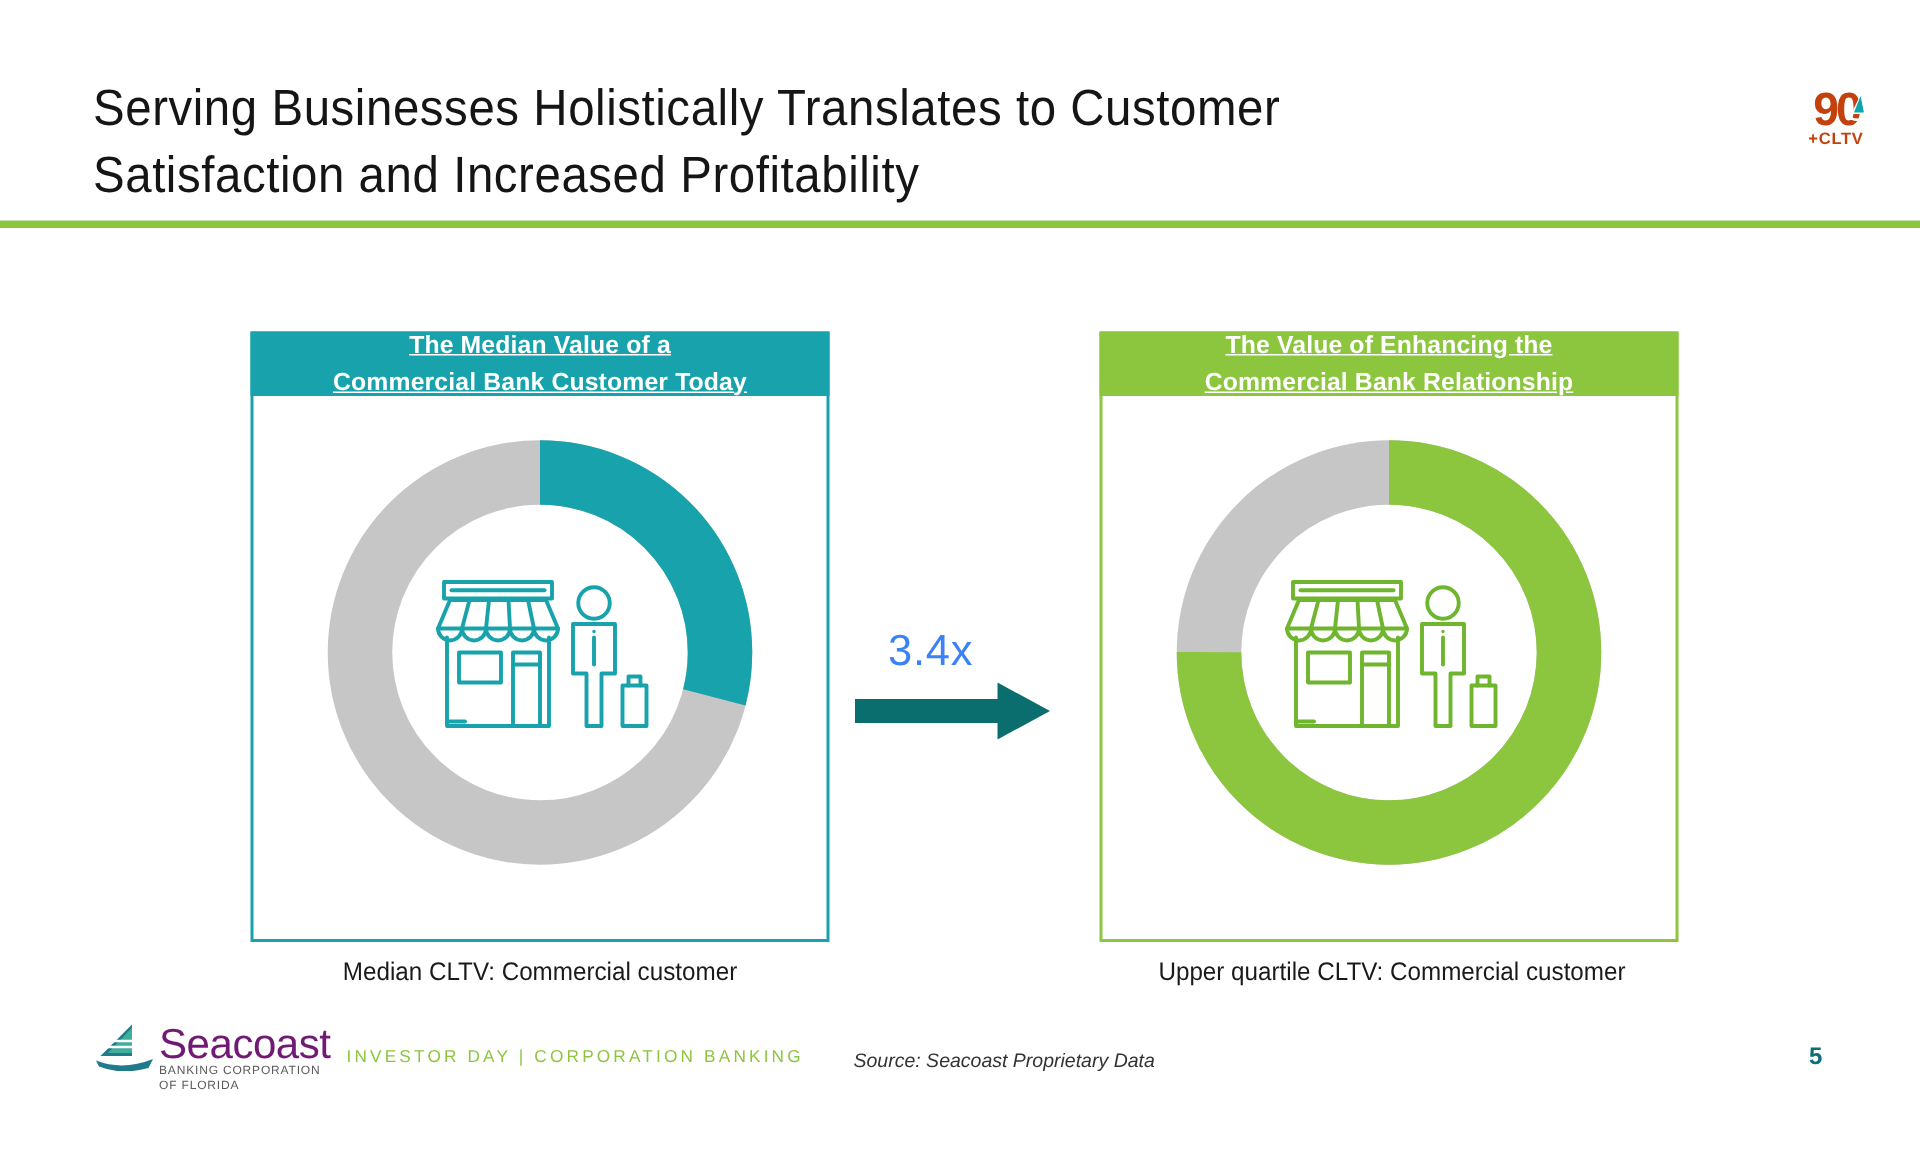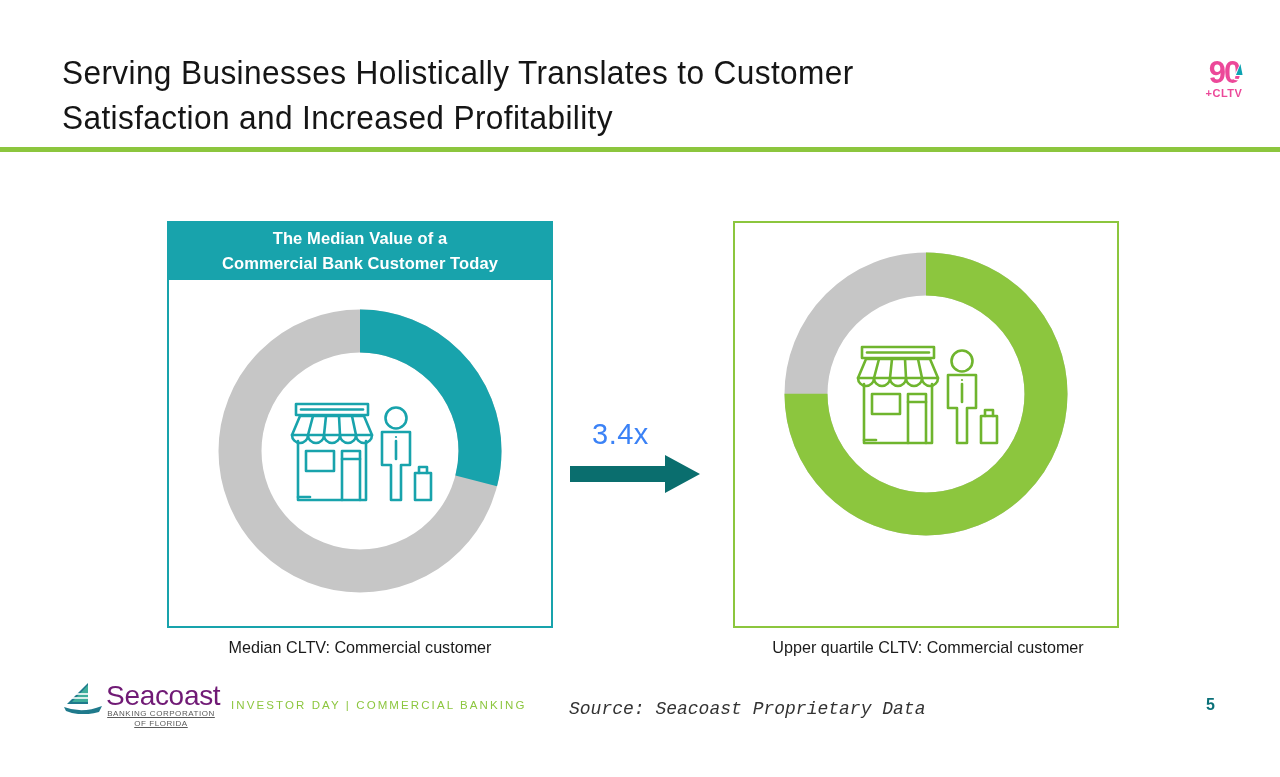--- a/index.html
+++ b/index.html
@@ -34,21 +34,21 @@
     left: 0; top: 147px;
     width: 1280px; height: 5px;
     background: #8CC63E;
   }
 
   
   #years-badge {
     position: absolute;
     left: 1185px; top: 58px;
     width: 78px; height: 52px;
-    color: #ec4899;
+    color: #c2410c;
     text-align: center;
   }
   #years-badge .yb-num {
     font-size: 31px;
     font-weight: 700;
     line-height: 30px;
     letter-spacing: -2px;
     position: relative;
     display: block;
   }
@@ -72,33 +72,34 @@
     top: 221px;
     width: 386px;
     height: 407px;
     background: #ffffff;
     box-sizing: border-box;
   }
   #panel-left  { left: 167px;  border: 2px solid #18A3AC; }
   #panel-right { left: 733px;  border: 2px solid #8CC63E; }
 
   .panel-header {
-    height: 59px;
+    height: 43px;
     margin: -2px -2px 0 -2px;
     color: #ffffff;
     font-size: 16.5px;
     font-weight: 700;
     line-height: 25px;
     text-align: center;
     display: flex;
     flex-direction: column;
     align-items: center;
     justify-content: center;
     white-space: pre-line;
     letter-spacing: 0.1px;
+    text-decoration: underline;
   }
   #panel-left  .panel-header { background: #18A3AC; }
   #panel-right .panel-header { background: #8CC63E; }
 
   .panel-body {
     position: relative;
     height: 344px;
   }
 
   .donut-wrap {
@@ -162,45 +163,44 @@
     left: 44px; top: -1px;
     font-size: 28px;
     color: #701a75;
     letter-spacing: -0.3px;
     font-weight: 400;
   }
   #footer-logo .fl-sub {
     position: absolute;
     left: 44px; top: 28px;
     width: 110px;
-    text-align: center;
+    text-align: left;
     font-size: 8px;
     color: #5A5A5A;
     letter-spacing: 0.55px;
     line-height: 10px;
     white-space: pre-line;
-    text-decoration: underline;
   }
 
   #footer-eyebrow {
     position: absolute;
     left: 231px; top: 699px;
     font-size: 11.5px;
     color: #8CC63E;
     letter-spacing: 2.1px;
     font-weight: 400;
   }
 
   #footer-source {
     position: absolute;
     left: 569px; top: 699px;
-    font-size: 18px;
+    font-size: 13px;
     color: #333333;
     font-style: italic;
-    font-family: Liberation Mono, monospace;
+    font-family: Liberation Sans, sans-serif;
   }
 
   #page-number {
     position: absolute;
     left: 1206px; top: 696px;
     font-size: 16px;
     font-weight: 700;
     color: #0A7078;
   }
 </style>
@@ -262,20 +262,22 @@
 
           <rect x="133" y="72" width="16" height="27"></rect>
           <path d="M137 72 L137 66 L145 66 L145 72"></path>
         </g>
       </svg>
     </div>
   </div>
 </div>
 
 <div class="panel" id="panel-right">
+  <div class="panel-header">The Value of Enhancing the
+Commercial Bank Relationship</div>
   <div class="panel-body">
     <div class="donut-wrap">
       <svg viewBox="0 0 292 292" width="292" height="292">
         <circle cx="146" cy="146" r="120" fill="none" stroke="#C6C6C6" stroke-width="43"></circle>
 
         <circle cx="146" cy="146" r="120" fill="none" stroke="#8CC63E" stroke-width="43" stroke-dasharray="565.5 188.5" transform="rotate(-90 146 146)"></circle>
       </svg>
       <svg class="store-icon" viewBox="0 0 156 104">
         <g fill="none" stroke="#6FB52E" stroke-width="2.6" stroke-linejoin="round" stroke-linecap="round">
           <rect x="14" y="3" width="72" height="11"></rect>
@@ -317,15 +319,15 @@
     <path d="M26 3 L10 20 L26 20 Z" fill="#3FAE9B"></path>
     <path d="M13 12 L31 12" stroke="#ffffff" stroke-width="1.6"></path>
     <path d="M9 16 L31 16" stroke="#ffffff" stroke-width="1.6"></path>
     <path d="M2 25 Q20 32 40 24 L37 30 Q19 35 4 29 Z" fill="#1F7A8C"></path>
   </svg>
   <div class="fl-word">Seacoast</div>
   <div class="fl-sub">BANKING CORPORATION
 OF FLORIDA</div>
 </div>
 
-<div id="footer-eyebrow">INVESTOR DAY | COMMERCIAL BANKING</div>
+<div id="footer-eyebrow">INVESTOR DAY | CORPORATION BANKING</div>
 <div id="footer-source">Source: Seacoast Proprietary Data</div>
 <div id="page-number">5</div>
 
 </body></html>

